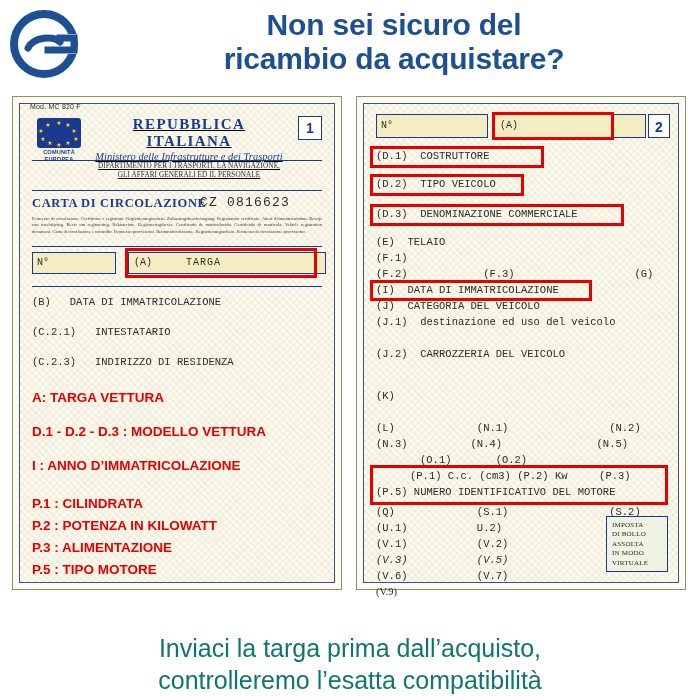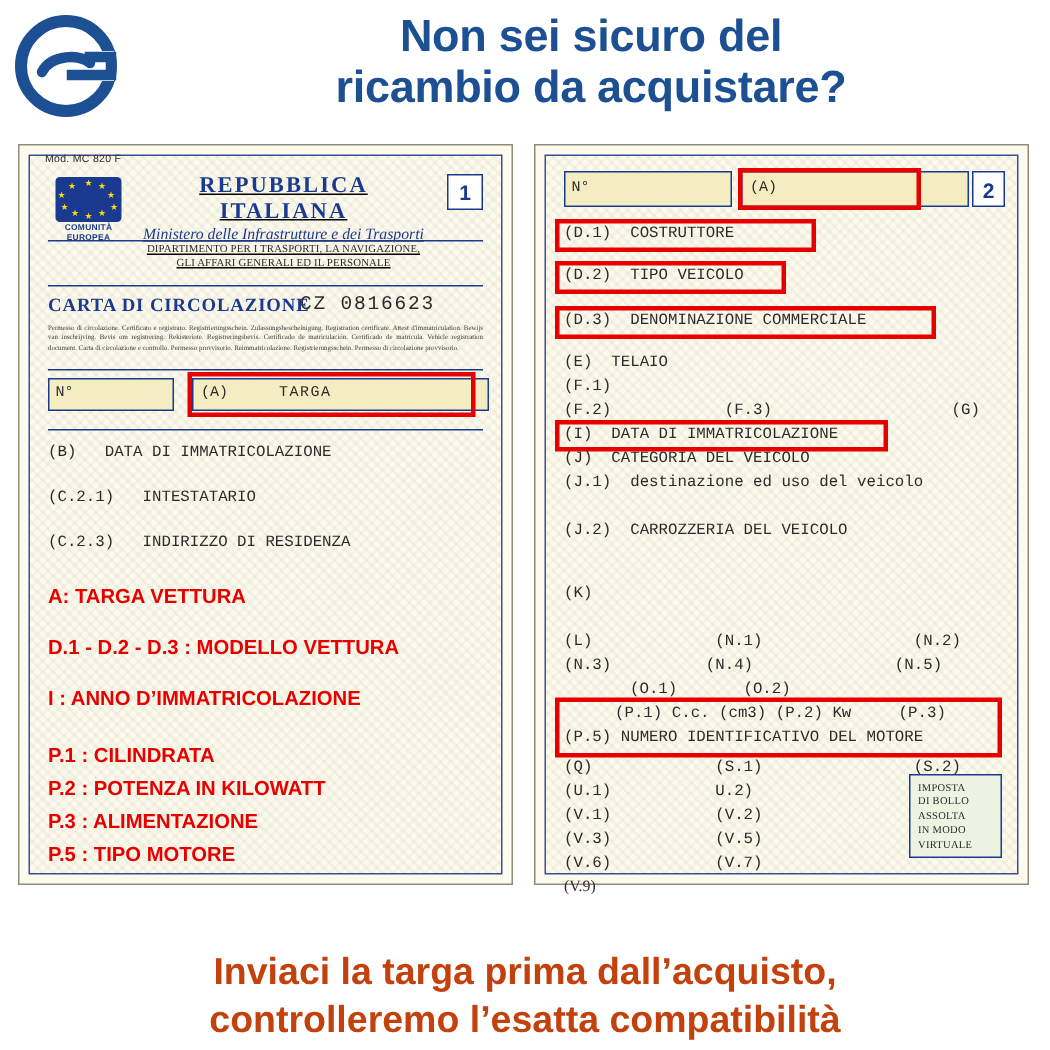--- a/index.html
+++ b/index.html
@@ -39,22 +39,22 @@
     line-height: 34px;
     letter-spacing: -0.2px;
   }
 
   
   #footer {
     position: absolute;
     left: 0; bottom: 4px;
     width: 700px;
     text-align: center;
-    color: #c2410c;
-    font-weight: bold;
+    color: #0f766e;
+    font-weight: normal;
     font-size: 25px;
     line-height: 32px;
   }
 
   
   .doc {
     position: absolute;
     background: #fdfbee;
     border: 1px solid #8d8d7a;
     box-sizing: border-box;
@@ -512,21 +512,21 @@
       &nbsp;&nbsp;&nbsp;&nbsp;&nbsp;&nbsp;&nbsp;&nbsp;&nbsp;&nbsp;&nbsp;&nbsp;&nbsp;&nbsp;&nbsp;<span>(S.2)</span>
     </div>
     <div class="fld" style="left:12px; top:418px;">
       <span>(U.1)</span>
       &nbsp;&nbsp;&nbsp;&nbsp;&nbsp;&nbsp;&nbsp;&nbsp;&nbsp;&nbsp;<span>U.2)</span>
     </div>
     <div class="fld" style="left:12px; top:434px;">
       <span>(V.1)</span>
       &nbsp;&nbsp;&nbsp;&nbsp;&nbsp;&nbsp;&nbsp;&nbsp;&nbsp;&nbsp;<span>(V.2)</span>
     </div>
-    <div class="fld" style="left:12px; top:450px;">
+    <div class="fld" style="left:12px; top:450px;font-style:italic;">
       <span>(V.3)</span>
       &nbsp;&nbsp;&nbsp;&nbsp;&nbsp;&nbsp;&nbsp;&nbsp;&nbsp;&nbsp;<span>(V.5)</span>
     </div>
     <div class="fld" style="left:12px; top:466px;">
       <span>(V.6)</span>
       &nbsp;&nbsp;&nbsp;&nbsp;&nbsp;&nbsp;&nbsp;&nbsp;&nbsp;&nbsp;<span>(V.7)</span>
     </div>
 
     <div id="bollo">
       <div>IMPOSTA</div>

